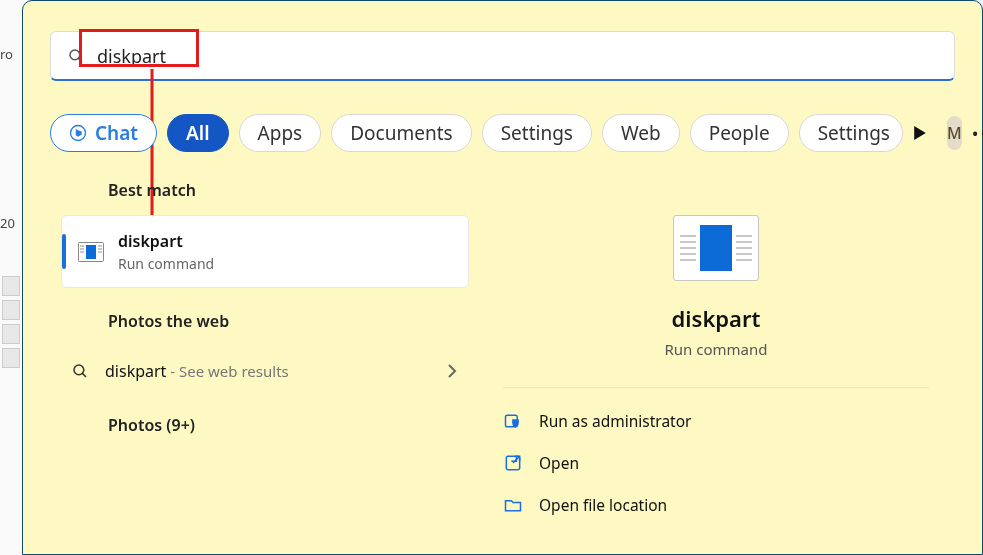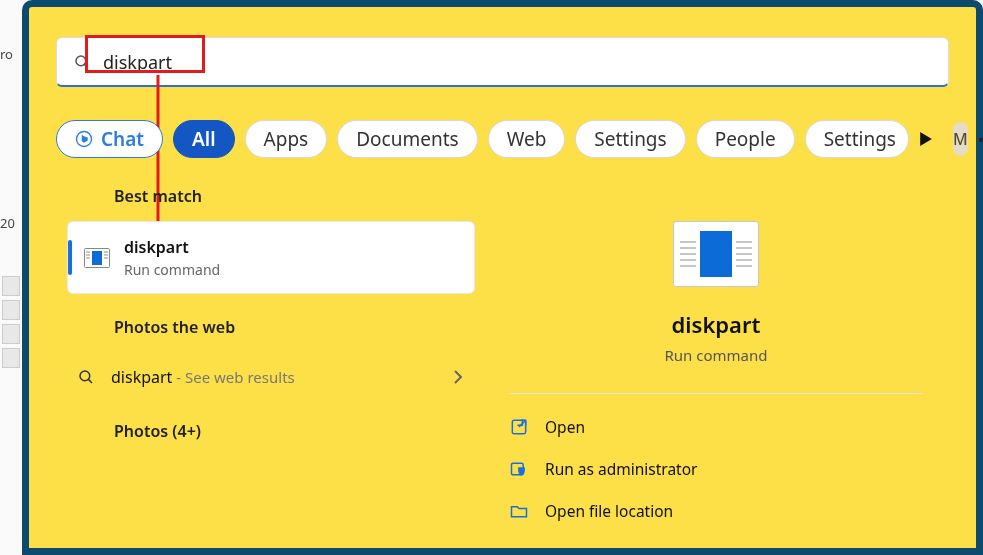--- a/index.html
+++ b/index.html
@@ -4,21 +4,21 @@
 <style>
   * { box-sizing: border-box; margin: 0; padding: 0; font-family: "Segoe UI", system-ui, sans-serif; }
   body { width: 983px; height: 555px; background: #f5f5f5; position: relative; overflow: hidden; }
 
   .left-edge { position: absolute; left: 0; top: 0; width: 22px; height: 555px; background: #fafafa; border-right: 1px solid #e8e8e8; padding-left: 46px; }
   .left-edge .frag1 { position: absolute; top: 45px; left: 0; font-size: 13px; color: #444; }
   .left-edge .frag2 { position: absolute; top: 214px; left: 0; font-size: 13px; color: #444; }
   .left-edge .frag-icons { position: absolute; top: 272px; left: 0; width: 22px; }
   .left-edge .frag-icons .bar { height: 20px; margin: 4px 2px; background: #e8e8e8; border: 1px solid #ccc; }
 
-  .panel { position: absolute; left: 22px; top: 0; right: 0; bottom: 0; background: #fde047; border-radius: 10px 10px 0 0; border: 7px solid #0c4a6e; }
+  .panel { position: absolute; left: 22px; top: 0; right: 0; bottom: 0; background: #fef9c3; border-radius: 10px 10px 0 0; border: 1px solid #0c4a6e; }
 
   .search-wrap { position: absolute; left: 27px; right: 27px; top: 30px; height: 50px; }
   .search-box { width: 100%; height: 50px; background: #fff; border: 1px solid #dcdcdc; border-radius: 6px; display: flex; align-items: center; padding: 0 16px; gap: 12px; border-bottom: 2px solid #2f6fd0; }
   .search-icon { width: 18px; height: 18px; flex: 0 0 auto; color: #555; }
   .search-input { flex: 1; border: none; outline: none; font-size: 18px; color: #222; background: transparent; }
   .highlight-box { position: absolute; left: 56px; top: 28px; width: 120px; height: 38px; border: 3px solid #e21c1c; pointer-events: none; }
   .arrow { position: absolute; left: 112px; top: 68px; width: 34px; height: 180px; pointer-events: none; }
 
   .filter-row { position: absolute; left: 27px; right: 27px; top: 108px; height: 48px; display: flex; align-items: center; gap: 10px; }
   .chip { height: 38px; padding: 0 18px; border-radius: 19px; border: 1px solid #d8d8d8; background: #fff; display: inline-flex; align-items: center; gap: 8px; font-size: 19px; color: #333; cursor: pointer; }
@@ -100,24 +100,24 @@
     <div class="chip active">
         <span>All</span>
       </div>
     <div class="chip">
         <span>Apps</span>
       </div>
     <div class="chip">
         <span>Documents</span>
       </div>
     <div class="chip">
+        <span>Settings</span>
+      </div>
+    <div class="chip">
         <span>Web</span>
-      </div>
-    <div class="chip">
-        <span>Settings</span>
       </div>
     <div class="chip">
         <span>People</span>
       </div>
     <div class="chip" style="padding-right:12px">
         <span>Settings</span>
       </div>
     <div class="more-arrow">
       <svg width="14" height="14" viewBox="0 0 10 12">
           <polygon points="0,0 10,6 0,12" fill="#111"></polygon>
@@ -160,21 +160,21 @@
       <svg class="w-icon" viewBox="0 0 24 24" fill="none" stroke="currentColor" stroke-width="2">
           <circle cx="10.5" cy="10.5" r="6.5"></circle>
           <line x1="20" y1="20" x2="15.2" y2="15.2"></line>
         </svg>
       <span class="w-text">diskpart</span><span class="w-sub"> - See web results</span>
       <svg class="chevron" width="10" height="16" viewBox="0 0 10 16">
           <polyline points="2,2 8,8 2,14" fill="none" stroke="#666" stroke-width="2"></polyline>
         </svg>
     </div>
 
-    <div class="section-title photos-title">Photos (4+)</div>
+    <div class="section-title photos-title">Photos (9+)</div>
   </div>
 
   <div class="detail-pane">
     <div class="detail-icon-wrap">
       <div class="dlines">
           <span></span>
           <span></span>
           <span></span>
           <span></span>
           <span></span>
@@ -185,37 +185,37 @@
           <span></span>
           <span></span>
           <span></span>
           <span></span>
         </div>
     </div>
     <div class="detail-title">diskpart</div>
     <div class="detail-sub">Run command</div>
     <div class="divider"></div>
 
+    <div class="action-row">
+      <svg class="a-icon" viewBox="0 0 24 24" fill="none" stroke="currentColor" stroke-width="1.8">
+          <rect x="3" y="5" width="14" height="14" rx="2"></rect>
+          <path d="M15 10 L19 10 L19 14 C19 17 17 19 15 20 C13 19 11 17 11 14 L11 10 Z" fill="#1a6fe0" stroke="none"></path>
+        </svg>
+      <span>Run as administrator</span>
+    </div>
     <div class="action-row">
       <svg class="a-icon" viewBox="0 0 24 24" fill="none" stroke="currentColor" stroke-width="1.8">
           <rect x="4" y="4" width="16" height="16" rx="2"></rect>
           <polyline points="10,4 10,10 4,10" transform="translate(6,0)"></polyline>
           <line x1="12" y1="12" x2="20" y2="4"></line>
           <polyline points="14,4 20,4 20,10"></polyline>
         </svg>
       <span>Open</span>
     </div>
     <div class="action-row">
       <svg class="a-icon" viewBox="0 0 24 24" fill="none" stroke="currentColor" stroke-width="1.8">
-          <rect x="3" y="5" width="14" height="14" rx="2"></rect>
-          <path d="M15 10 L19 10 L19 14 C19 17 17 19 15 20 C13 19 11 17 11 14 L11 10 Z" fill="#1a6fe0" stroke="none"></path>
-        </svg>
-      <span>Run as administrator</span>
-    </div>
-    <div class="action-row">
-      <svg class="a-icon" viewBox="0 0 24 24" fill="none" stroke="currentColor" stroke-width="1.8">
           <path d="M3 7 L3 19 L21 19 L21 9 L12 9 L10 7 Z"></path>
         </svg>
       <span>Open file location</span>
     </div>
   </div>
 
 </div>
 
 </body></html>

